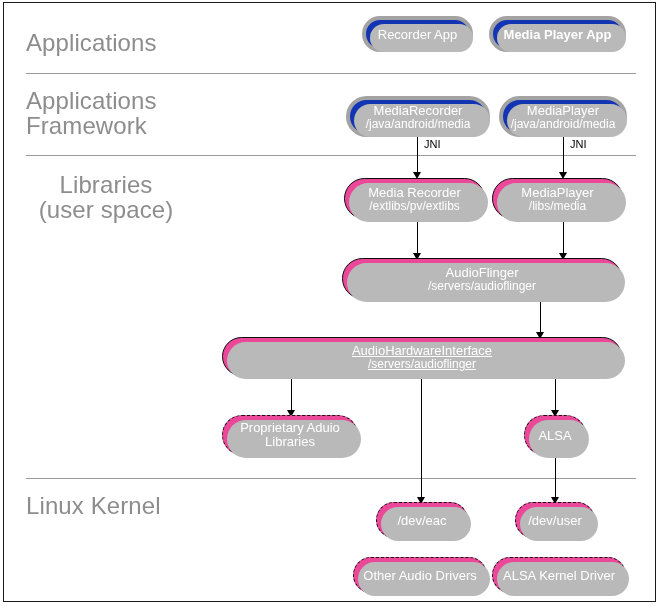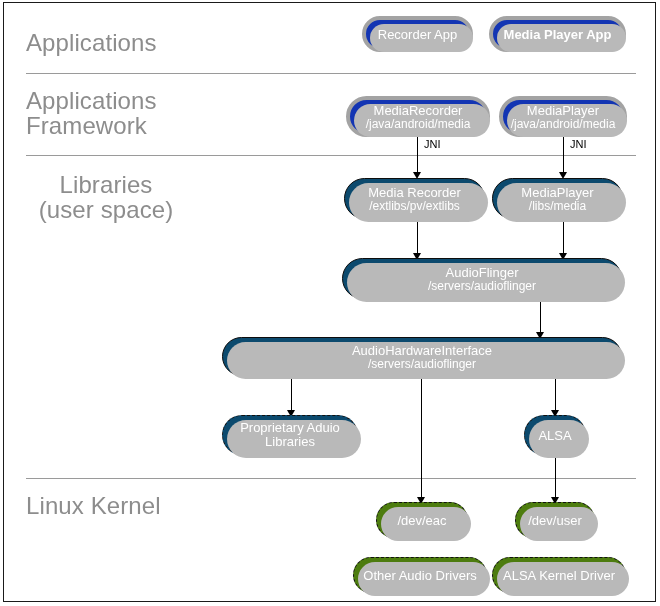--- a/index.html
+++ b/index.html
@@ -71,22 +71,22 @@
     content:"";
     position:absolute;
     left:4px; top:4px;
     width:100%; height:100%;
     background:#b9b9b9;
     border-radius:999px;
     z-index:-1;
   }
 
   .blue{ background:#1335b3; border:4px solid #a3a3a3;text-align:center; }
-  .green{ background:#0c4a6e; border:1px solid #0d0d0d; }
-  .red{ background:#4d7c0f; border:1px solid #0d0d0d; }
+  .green{ background:#ec4899; border:1px solid #0d0d0d; }
+  .red{ background:#ec4899; border:1px solid #0d0d0d; }
   .dashed{ border-style:dashed; border-width:1.5px; border-color:#111111; }
 
   
   .vline{
     position:absolute;
     width:1.4px;
     background:#000000;
     z-index:2;
   }
   .arrowhead{
@@ -181,21 +181,21 @@
   <div class="node green" style="left:492px; top:178px; width:131px; height:41px;">
     <span class="title">MediaPlayer</span>
     <span class="sub">/libs/media</span>
   </div>
 
   <div class="node green" style="left:342px; top:258px; width:280px; height:41px;">
     <span class="title">AudioFlinger</span>
     <span class="sub">/servers/audioflinger</span>
   </div>
 
-  <div class="node green" style="left:222px; top:337px; width:400px; height:39px;">
+  <div class="node green" style="left:222px; top:337px; width:400px; height:39px;text-decoration:underline;">
     <span class="title">AudioHardwareInterface</span>
     <span class="sub">/servers/audioflinger</span>
   </div>
 
   <div class="node green dashed two-line" style="left:222px; top:415px; width:136px; height:40px;">
     <span class="title">Proprietary Aduio</span>
     <span class="title">Libraries</span>
   </div>
 
   <div class="node green dashed" style="left:524px; top:415px; width:62px; height:40px;">

